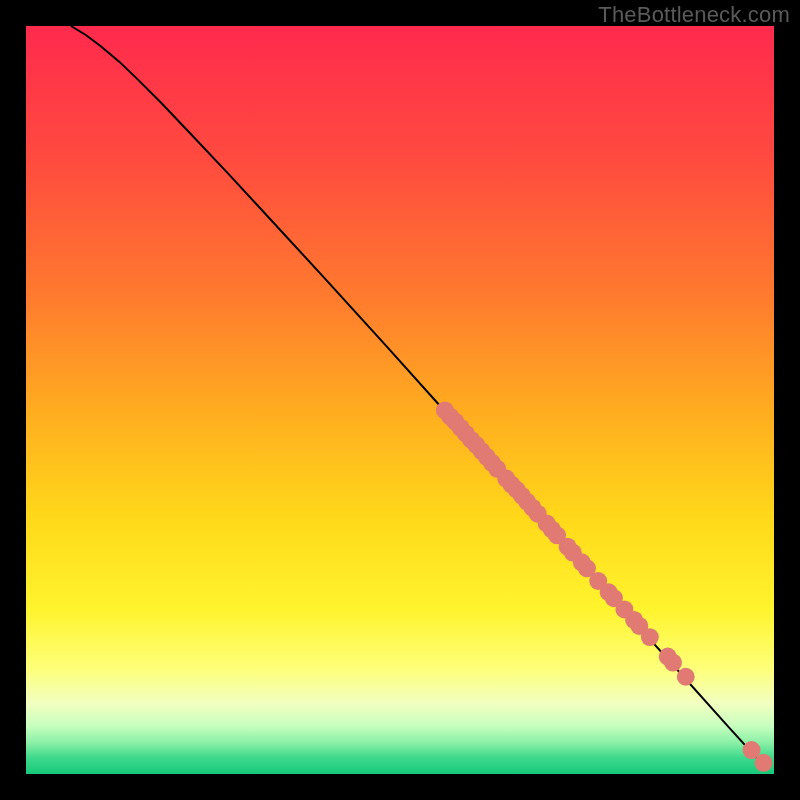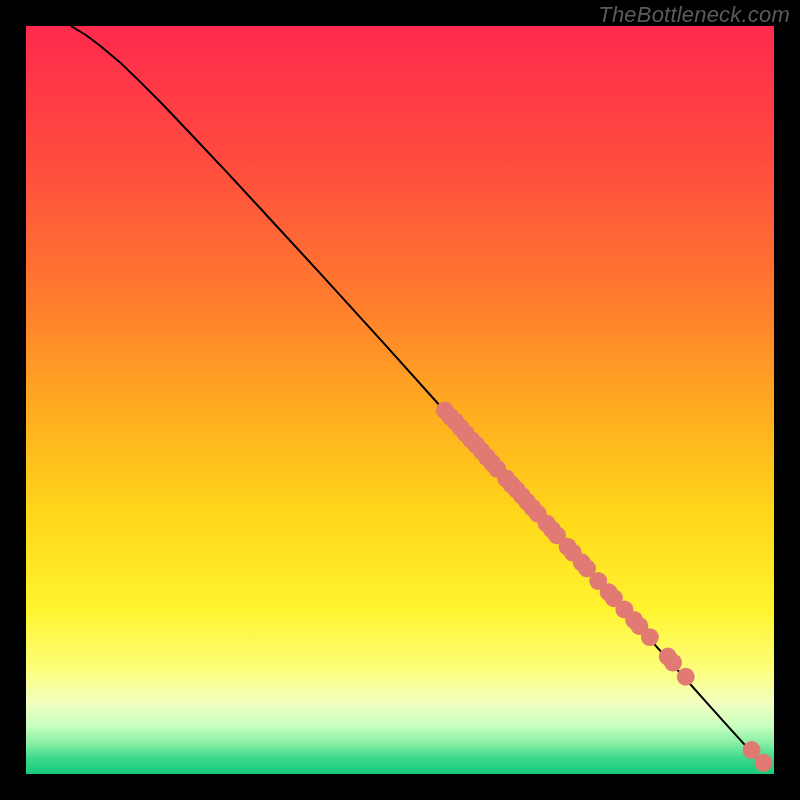--- a/index.html
+++ b/index.html
@@ -9,21 +9,20 @@
     height: 800px;
     background: #000;
     overflow: hidden;
     font-family: Arial, Helvetica, sans-serif;
   }
   .stage {
     position: relative;
     width: 800px;
     height: 800px;
     background: #000;
-    font-style: italic;
   }
   .watermark {
     position: absolute;
     top: 2px;
     right: 10px;
     color: #5a5a5a;
     font-size: 22px;
     font-weight: 400;
     letter-spacing: 0.2px;
     z-index: 10;

